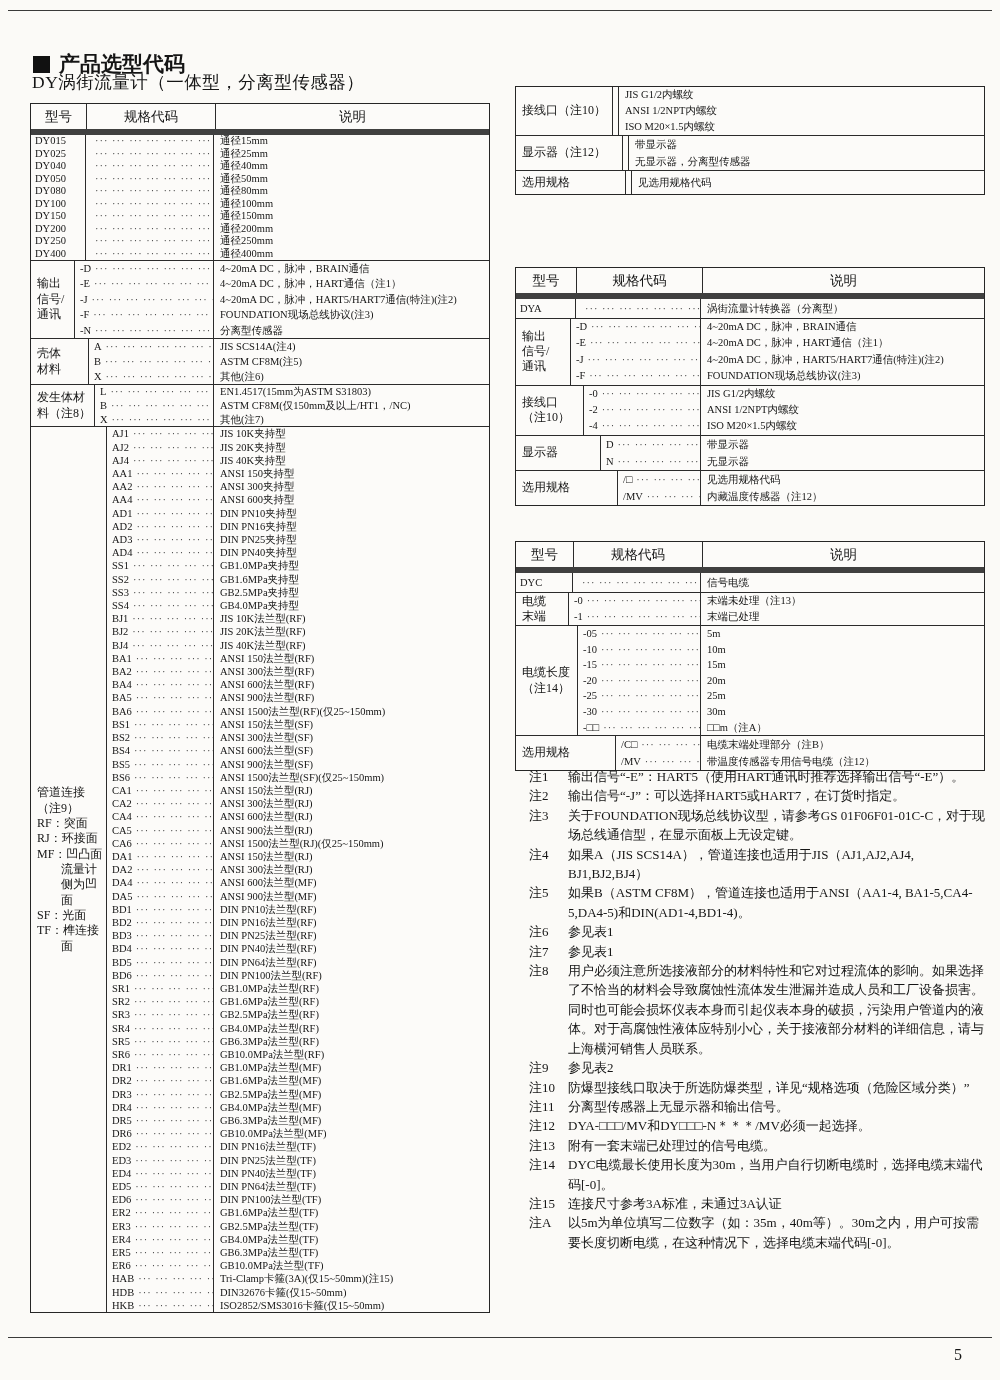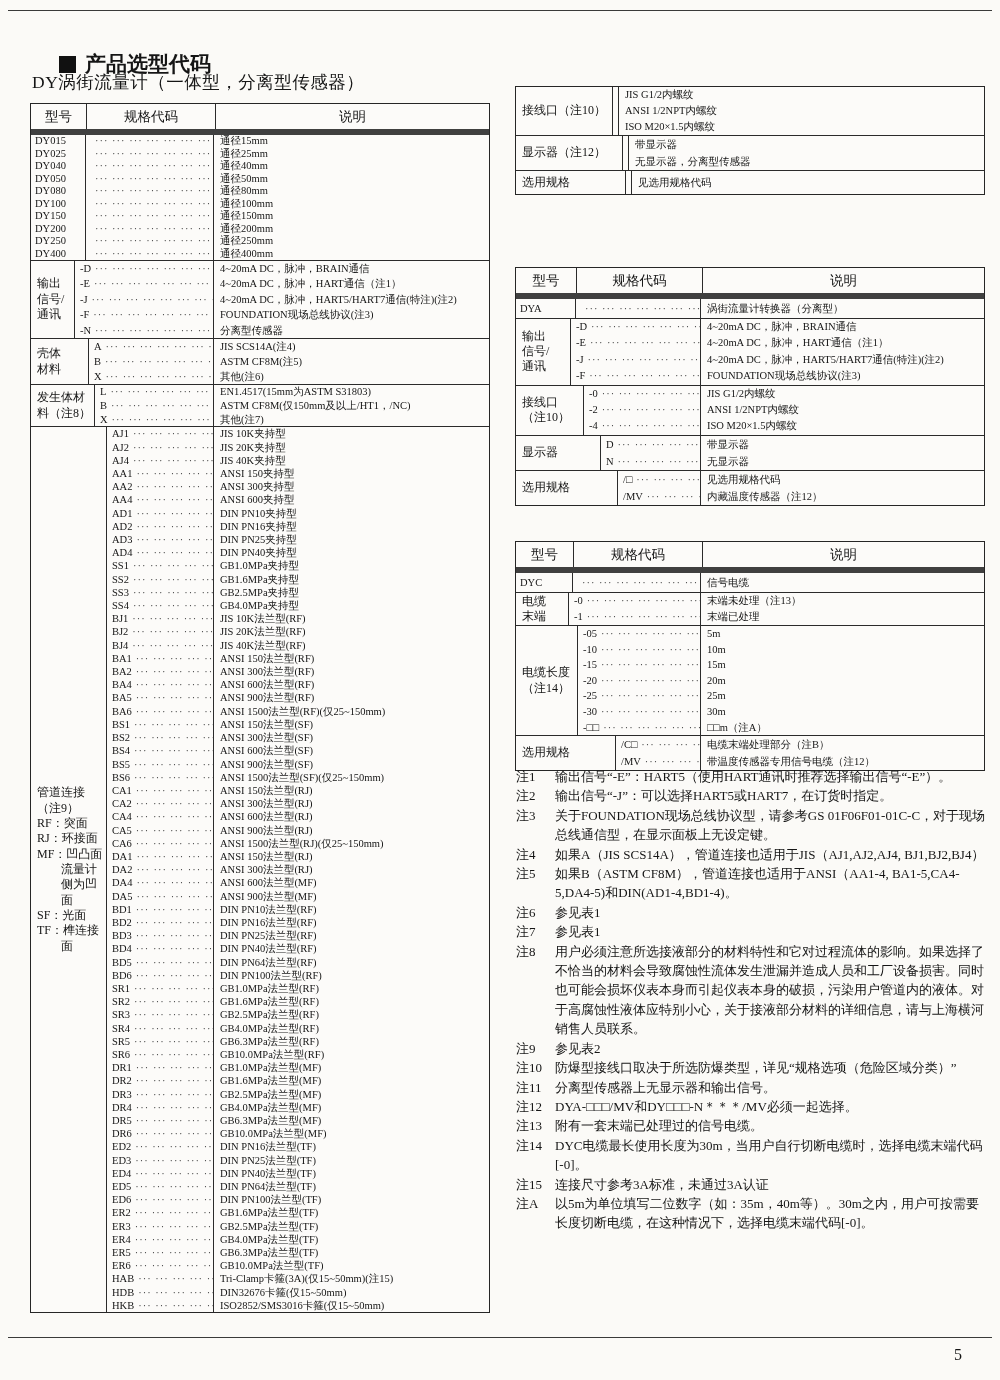--- a/index.html
+++ b/index.html
@@ -7,21 +7,21 @@
     width:1000px;height:1380px;position:relative;overflow:hidden;
     background:#fbfaf7;color:#151515;
     font-family:"Liberation Serif","DejaVu Serif",serif;
   }
   .rule{position:absolute;left:8px;width:984px;height:0;border-top:1.6px solid #3a3a3a;}
   #top-rule{top:10px;}
   #bottom-rule{top:1337px;}
   #page-num{position:absolute;top:1346px;right:38px;font-size:16px;}
 
   
-  #main-title{position:absolute;left:33px;top:36px;font-size:21px;font-weight:bold;display:flex;align-items:center;margin-left:26px;}
+  #main-title{position:absolute;left:33px;top:36px;font-size:21px;font-weight:bold;display:flex;align-items:center;}
   #title-square{width:17px;height:17px;background:#111;margin-right:9px;}
   #left-subtitle{position:absolute;left:32px;top:70px;font-size:17.5px;letter-spacing:.5px;}
   .r-title{position:absolute;left:517px;font-size:17.5px;letter-spacing:.5px;margin-top:36px;}
 
   
   .tbl{position:absolute;background:#fcfbf9;border:1.6px solid #262626;font-size:10.5px;}
   .hdr{display:flex;text-align:center;font-size:13.5px;border-bottom:6px solid #404040;}
   .hdr>div{padding:4px 0 3px 0;}
   .hdr .h1{flex:0 0 var(--h1);border-right:1px solid #2b2b2b;}
   .hdr .h2{flex:0 0 var(--h2);border-right:1px solid #2b2b2b;}
@@ -72,21 +72,21 @@
 
   #dyc-title{top:502px;text-align:center;}
   #dyc-table{left:515px;top:541px;width:468px;--h1:57px;--h2:128px;}
   #dyc-model{--lw:57px;--cw:128px;--lh:19px;}
   #dyc-end{--lw:53px;--cw:132px;--lh:16px;}
   #dyc-length{--lw:62px;--cw:123px;--lh:15.6px;}
   #dyc-optional{--lw:100px;--cw:85px;--lh:17px;}
 
   
   #notes{position:absolute;left:516px;top:767px;width:472px;font-size:13px;line-height:19.4px;}
-  .note{display:flex;}
+  .note{display:flex;margin-left:13px;}
   .note-id{flex:0 0 39px;}
   .note-text{flex:1;}
 </style>
 </head>
 <body>
 
 <div class="rule" id="top-rule"></div>
 
 <h1 id="main-title">
   <span id="title-square"></span>

